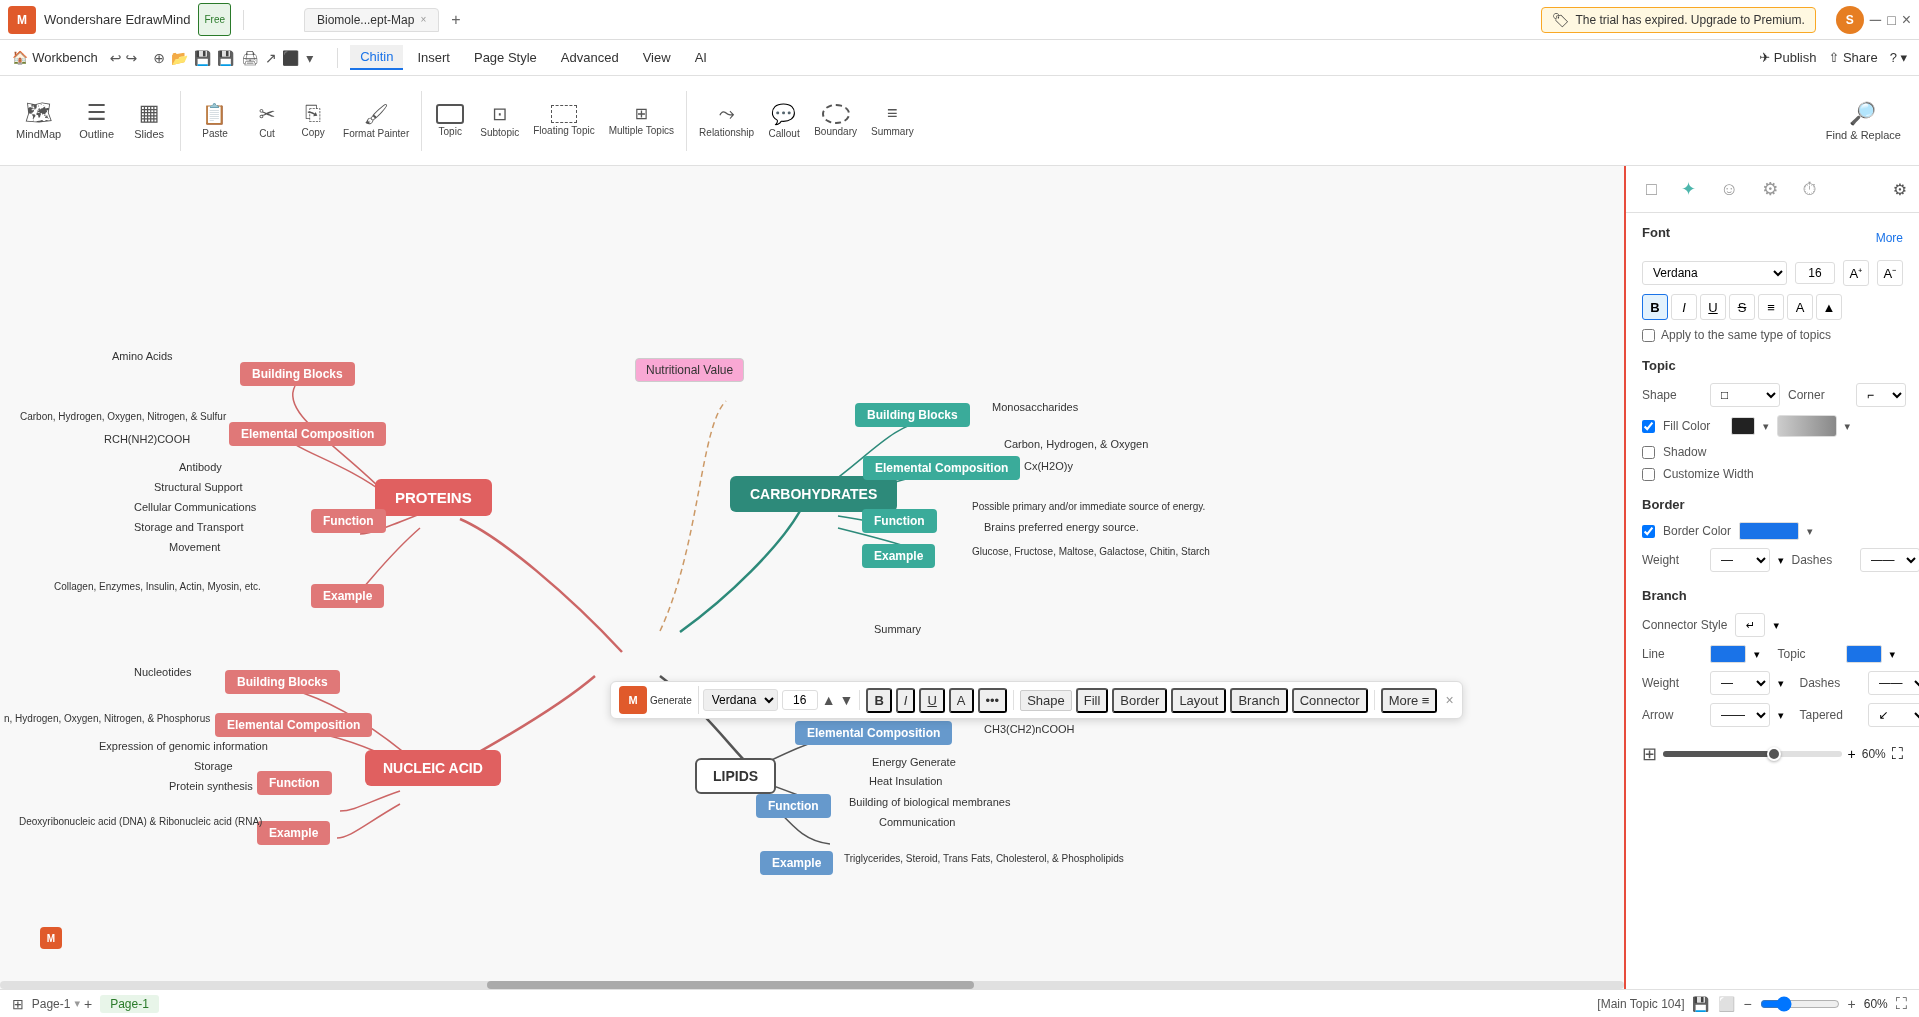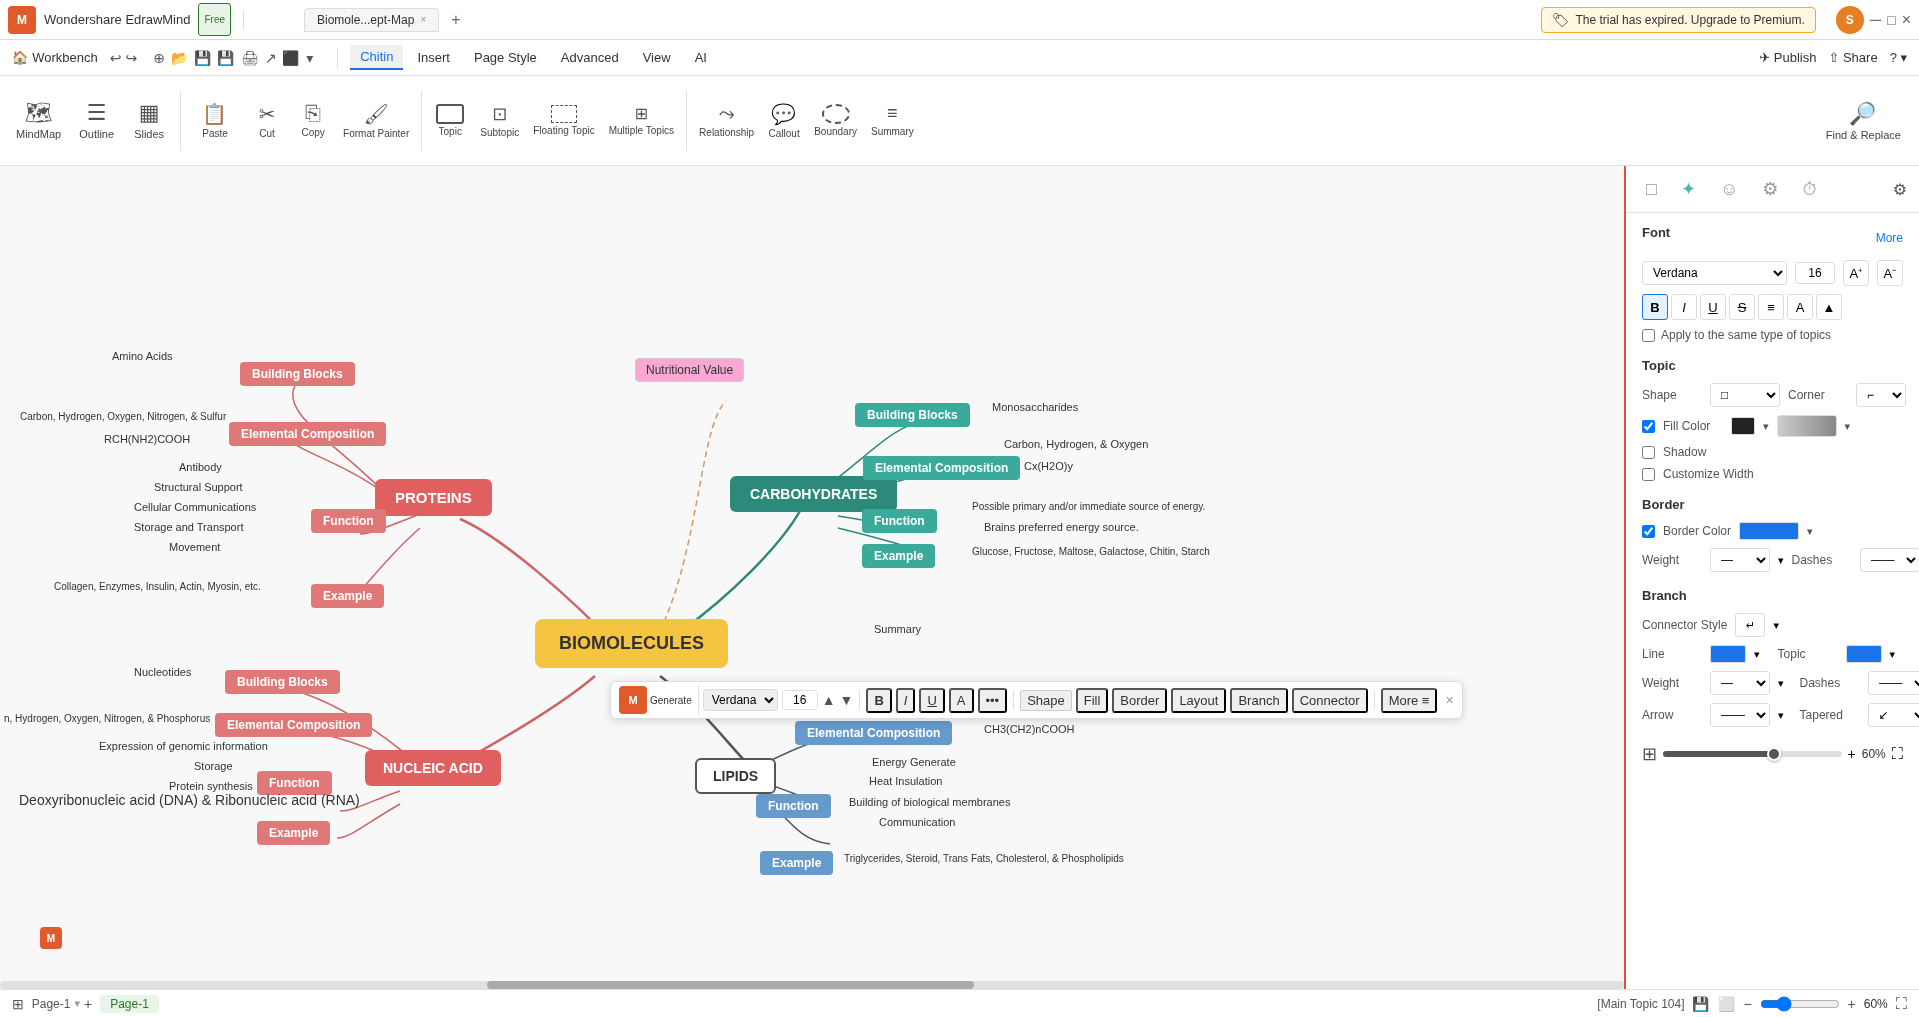--- a/index.html
+++ b/index.html
@@ -258,21 +258,20 @@
       <path d="M 759 600 C 800 580 820 570 870 565" stroke="#555" stroke-width="1.5" fill="none"></path>
       <path d="M 759 615 C 790 625 810 635 830 640" stroke="#555" stroke-width="1.5" fill="none"></path>
       <path d="M 759 625 C 790 655 800 675 830 678" stroke="#555" stroke-width="1.5" fill="none"></path>
 
       <path d="M 420 600 C 380 565 340 540 303 527" stroke="#cc6666" stroke-width="1.5" fill="none"></path>
       <path d="M 420 607 C 380 585 340 570 305 565" stroke="#cc6666" stroke-width="1.5" fill="none"></path>
       <path d="M 400 625 C 370 635 355 645 340 645" stroke="#cc6666" stroke-width="1.5" fill="none"></path>
       <path d="M 400 638 C 365 658 350 672 337 672" stroke="#cc6666" stroke-width="1.5" fill="none"></path>
     </svg>
 
-    <div class="mm-node center" style="left:535px;top:453px;">BIOMOLECULES</div>
 
     <div class="mm-node nutritional" style="left:635px;top:192px;">Nutritional Value</div>
 
     <div class="mm-node proteins" style="left:375px;top:313px;">PROTEINS</div>
     <div class="mm-node subtopic-pink" style="left:240px;top:196px;">Building Blocks</div>
     <div class="mm-node subtopic-pink" style="left:229px;top:256px;">Elemental Composition</div>
     <div class="mm-node subtopic-pink" style="left:311px;top:343px;">Function</div>
     <div class="mm-node subtopic-pink" style="left:311px;top:418px;">Example</div>
 
     <div class="mm-node leaf" style="left:108px;top:182px;font-size:11px;">Amino Acids</div>
@@ -315,21 +314,21 @@
     <div class="mm-node subtopic-pink" style="left:225px;top:504px;">Building Blocks</div>
     <div class="mm-node subtopic-pink" style="left:215px;top:547px;">Elemental Composition</div>
     <div class="mm-node subtopic-pink" style="left:257px;top:605px;">Function</div>
     <div class="mm-node subtopic-pink" style="left:257px;top:655px;">Example</div>
 
     <div class="mm-node leaf" style="left:130px;top:498px;font-size:11px;">Nucleotides</div>
     <div class="mm-node leaf" style="left:0px;top:545px;font-size:10px;">n, Hydrogen, Oxygen, Nitrogen, &amp; Phosphorus</div>
     <div class="mm-node leaf" style="left:95px;top:572px;font-size:11px;">Expression of genomic information</div>
     <div class="mm-node leaf" style="left:190px;top:592px;font-size:11px;">Storage</div>
     <div class="mm-node leaf" style="left:165px;top:612px;font-size:11px;">Protein synthesis</div>
-    <div class="mm-node leaf" style="left:15px;top:624px;font-size:14px;">Deoxyribonucleic acid (DNA) &amp; Ribonucleic acid (RNA)</div>
+    <div class="mm-node leaf" style="left:15px;top:648px;font-size:10px;">Deoxyribonucleic acid (DNA) &amp; Ribonucleic acid (RNA)</div>
 
     <div style="position:absolute;left:40px;bottom:40px;display:flex;align-items:center;gap:4px;">
       <div style="width:22px;height:22px;background:#e05a2b;border-radius:4px;display:flex;align-items:center;justify-content:center;color:white;font-size:10px;font-weight:bold;">M</div>
     </div>
 
     <div id="floating-toolbar">
       <div style="display:flex;align-items:center;gap:3px;border-right:1px solid #ddd;padding-right:6px;">
         <div style="width:28px;height:28px;background:#e05a2b;border-radius:4px;display:flex;align-items:center;justify-content:center;color:white;font-size:11px;font-weight:bold;">M</div>
         <span style="font-size:10px;color:#333;">Generate</span>
       </div>

